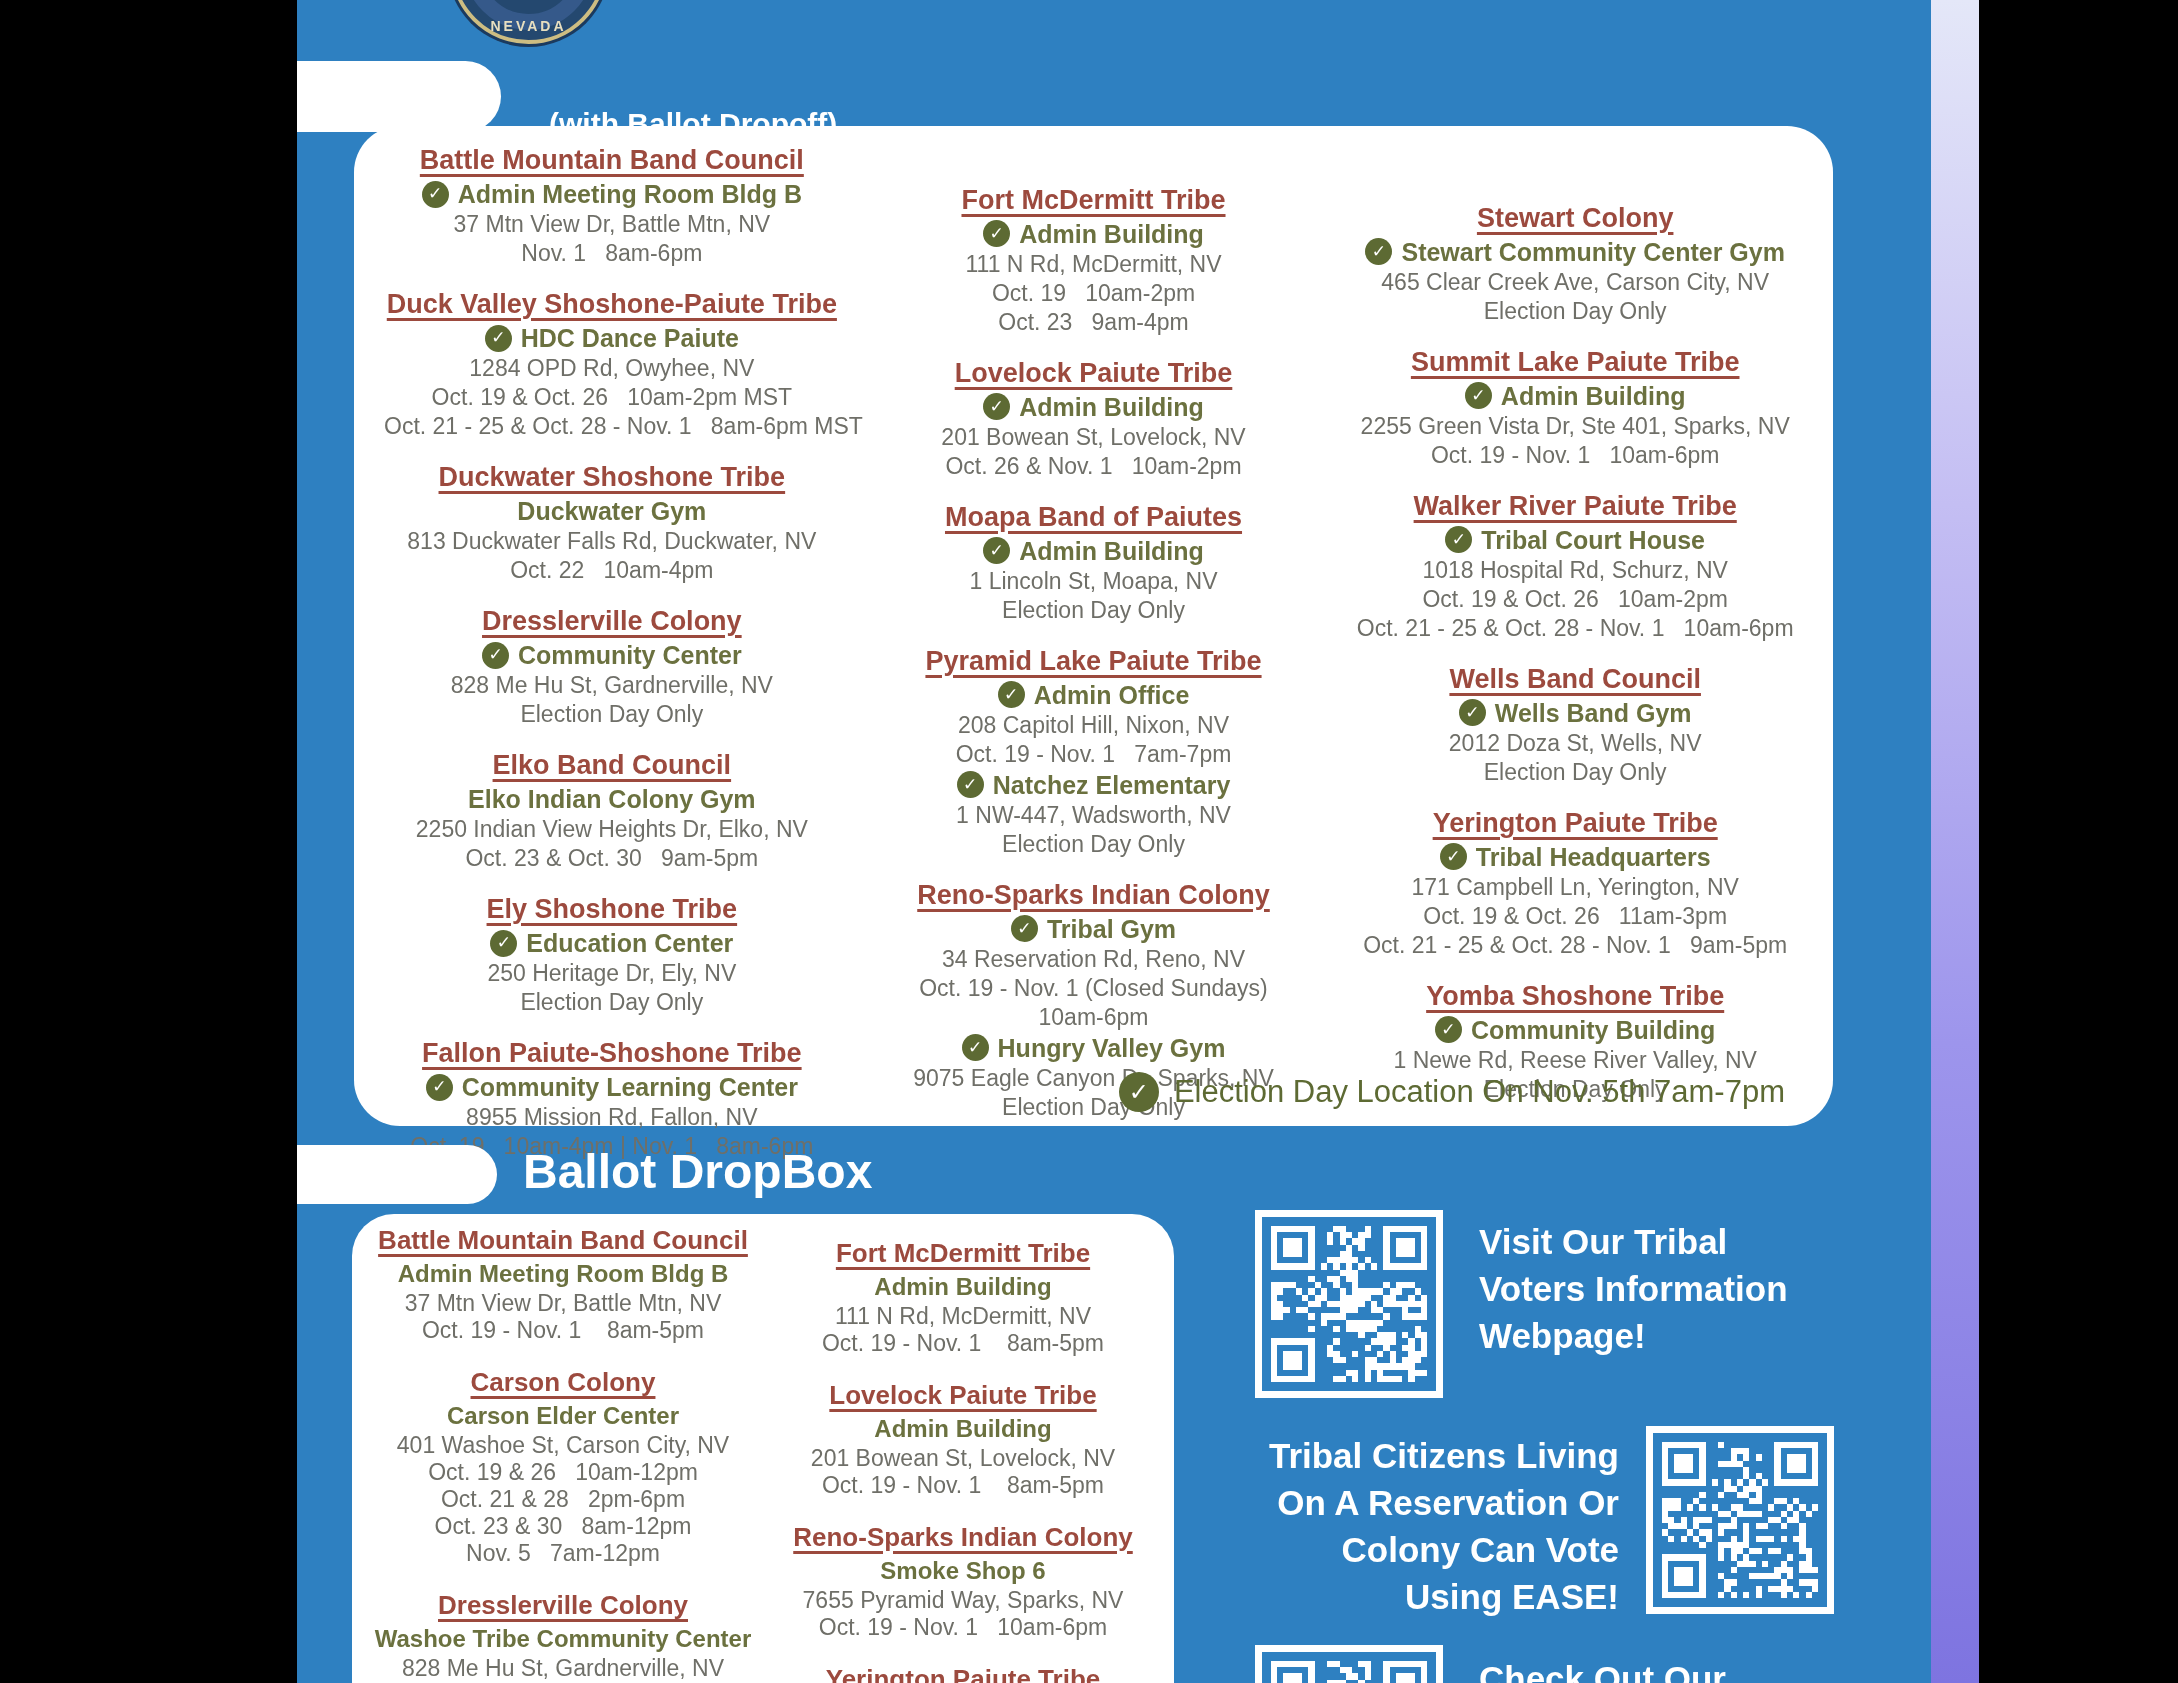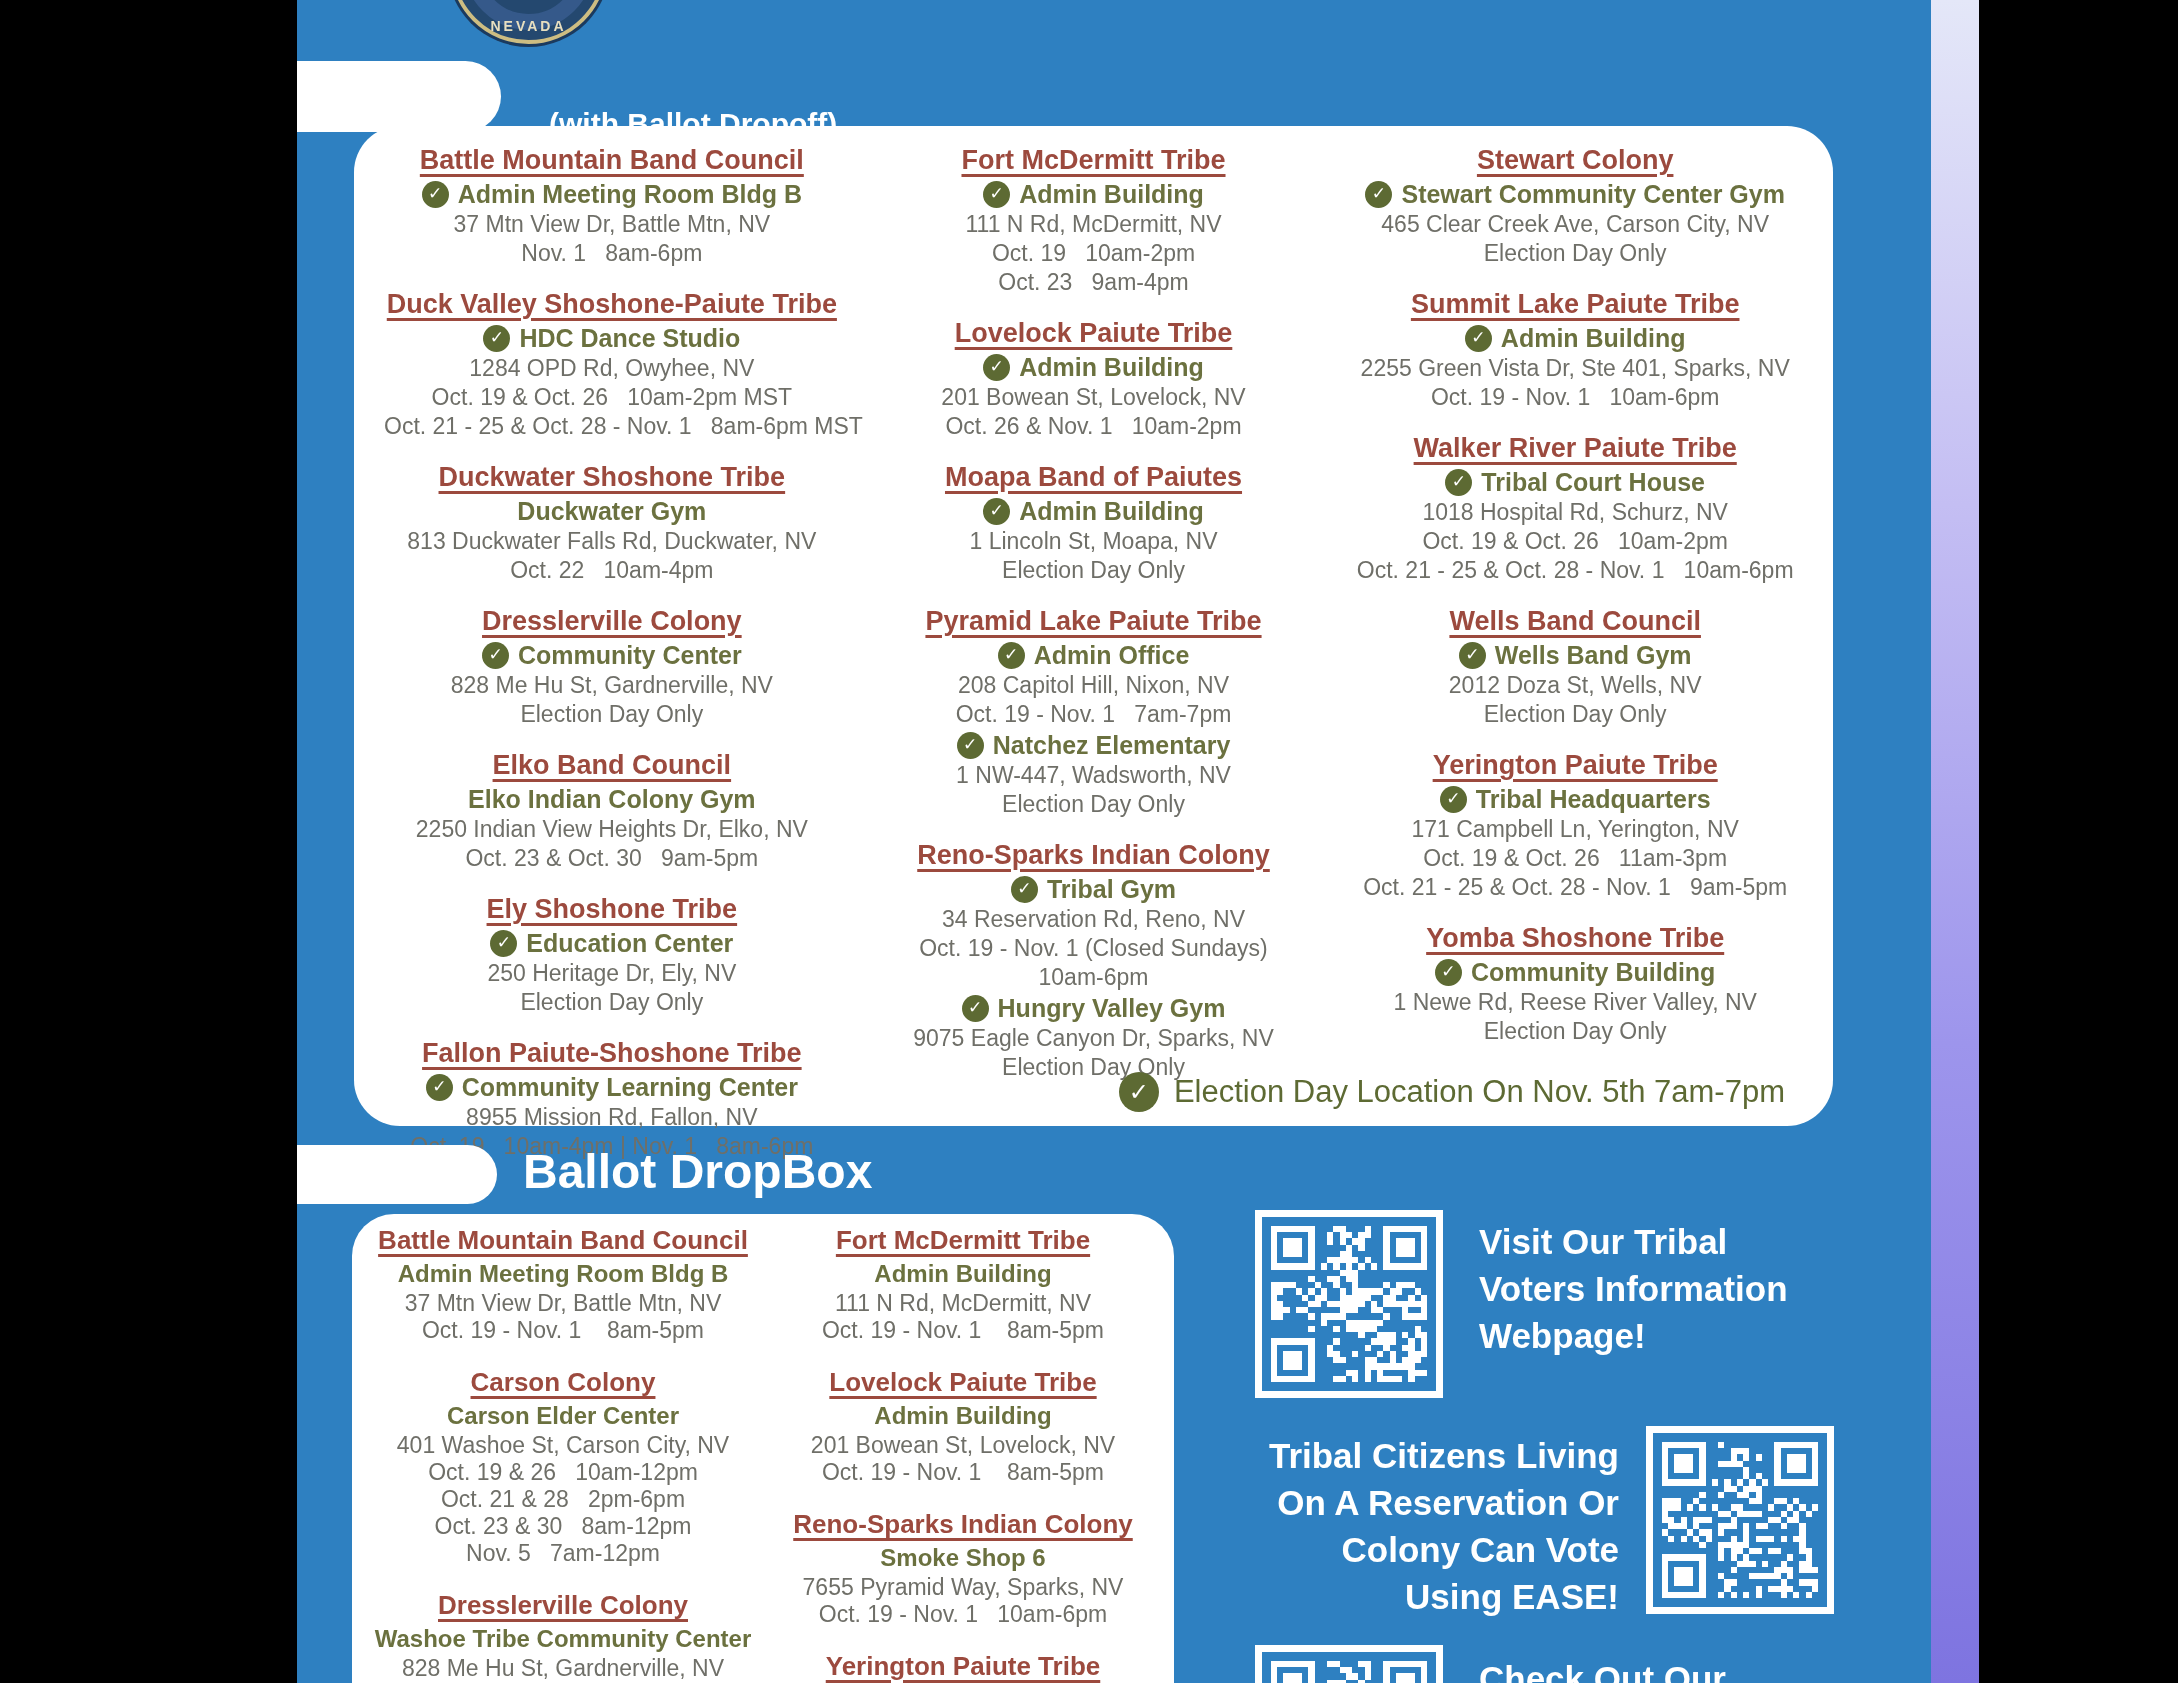--- a/index.html
+++ b/index.html
@@ -25,21 +25,21 @@
   #pill1{left:297px;top:61px;width:204px;height:71px;border-radius:0 40px 40px 0;}
   #pill2{left:297px;top:1145px;width:200px;height:59px;border-radius:0 34px 34px 0;}
   #title1{position:absolute;left:536px;top:63px;color:#fff;display:flex;align-items:baseline;white-space:nowrap;}
   #title1 .main{font-size:47px;font-weight:700;letter-spacing:0.5px;}
   #title1 .suffix{font-size:30px;font-weight:700;margin-left:13px;margin-top:44px;}
   #title2{position:absolute;left:523px;top:1144px;color:#fff;font-size:48px;font-weight:700;white-space:nowrap;}
   
   .panel{position:absolute;background:#fff;}
   #panel1{left:354px;top:126px;width:1479px;height:1000px;border-radius:46px;}
   #panel2{left:352px;top:1214px;width:822px;height:469px;border-radius:42px 42px 0 0;}
-  .cols{display:flex;}
+  .cols{display:flex;align-items:center;}
   #panel1 .cols{gap:26px;padding:16px 30px 0;}
   #panel2 .cols{gap:14px;padding:8px 18px 0;}
   .col{flex:1;text-align:center;min-width:0;}
   .entry{margin-bottom:18px;}
   #panel2 .entry{margin-bottom:20px;}
   .ename{font-size:27px;font-weight:700;color:#9c4a3e;line-height:36px;white-space:nowrap;
     text-decoration:underline;text-decoration-thickness:3px;text-underline-offset:5px;}
   #panel2 .ename{font-size:26px;}
   .place-row{display:flex;justify-content:center;align-items:center;gap:9px;line-height:32px;}
   .place{font-size:25px;font-weight:700;color:#6b713f;white-space:nowrap;}
@@ -88,21 +88,21 @@
             <span class="chk">✓</span>
             <span class="place">Admin Meeting Room Bldg B</span>
           </div>
           <div class="addr">37 Mtn View Dr, Battle Mtn, NV</div>
           <div class="addr">Nov. 1   8am-6pm</div>
         </div>
         <div class="entry">
           <div class="ename">Duck Valley Shoshone-Paiute Tribe</div>
           <div class="place-row">
             <span class="chk">✓</span>
-            <span class="place">HDC Dance Studio</span>
+            <span class="place">HDC Dance Paiute</span>
           </div>
           <div class="addr">1284 OPD Rd, Owyhee, NV</div>
           <div class="addr">Oct. 19 &amp; Oct. 26   10am-2pm MST</div>
           <div class="addr">Oct. 21 - 25 &amp; Oct. 28 - Nov. 1   8am-6pm MST</div>
         </div>
         <div class="entry">
           <div class="ename">Duckwater Shoshone Tribe</div>
           <div class="place-row">
             <span class="place">Duckwater Gym</span>
           </div>

